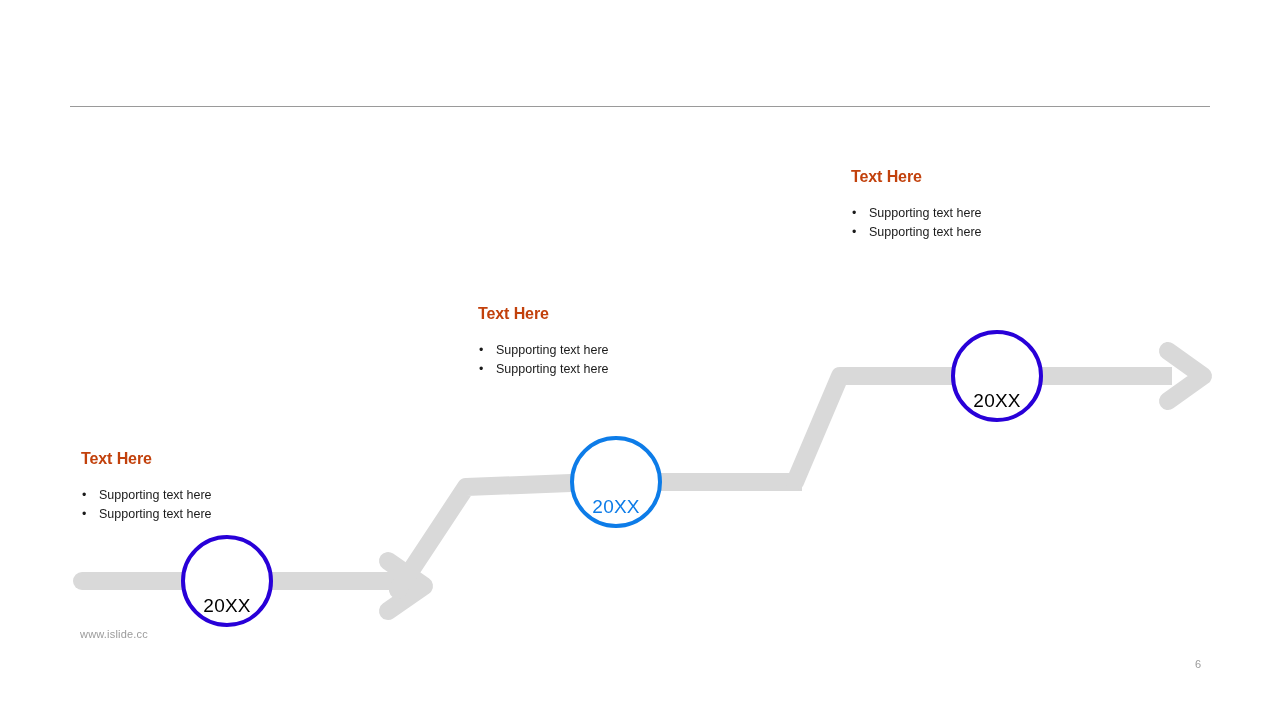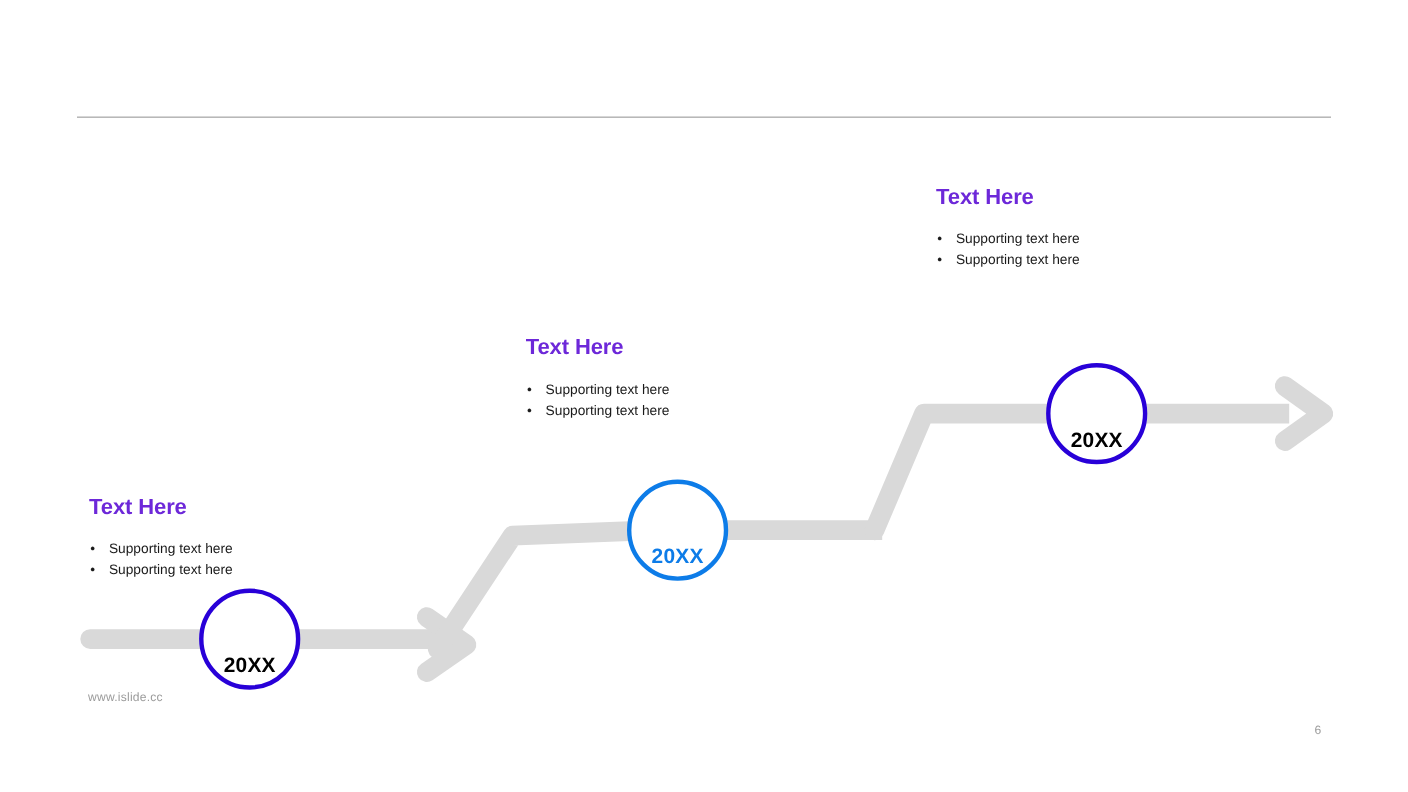--- a/index.html
+++ b/index.html
@@ -44,40 +44,40 @@
     height: 92px;
     border-radius: 50%;
     background: #ffffff;
     box-sizing: border-box;
     display: flex;
     align-items: center;
     justify-content: center;
   }
   .marker .marker-label {
     font-size: 19px;
-    font-weight: bold;
+    font-weight: normal;
     letter-spacing: 0.2px;
     line-height: 1;
     margin-top: 48px;
   }
   #marker-1 { left: 181px; top: 535px; border: 4px solid #2800d8; }
   #marker-1 .marker-label { color: #000000; }
   #marker-2 { left: 570px; top: 436px; border: 4px solid #0d7ce8; }
   #marker-2 .marker-label { color: #0d7ce8; }
   #marker-3 { left: 951px; top: 330px; border: 4px solid #2800d8; }
   #marker-3 .marker-label { color: #000000; }
 
   
   .text-block {
     position: absolute;
   }
   .text-block .tb-title {
-    font-size: 20px;
+    font-size: 16px;
     font-weight: bold;
-    color: #6d28d9;
+    color: #c2410c;
     margin: 0 0 18px 0;
     line-height: 1.1;
     letter-spacing: -0.1px;
   }
   .text-block .tb-list {
     list-style: none;
     margin: 0;
     padding: 0;
   }
   .text-block .tb-item {

